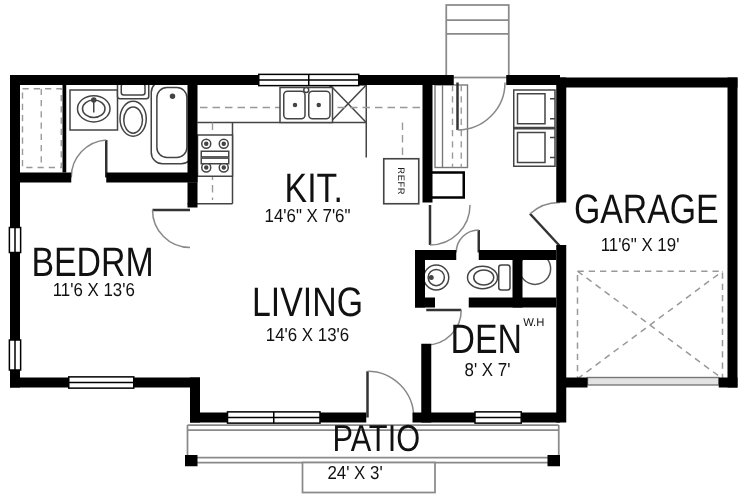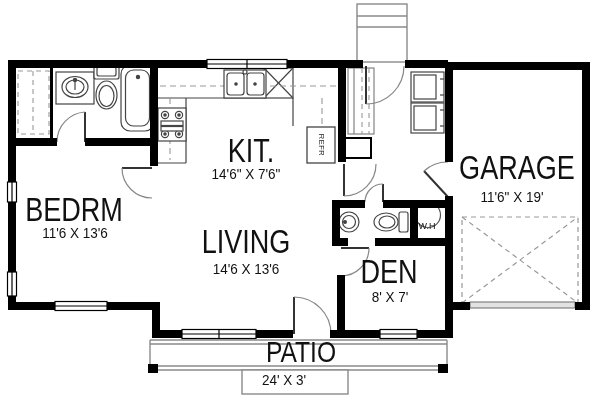--- a/index.html
+++ b/index.html
@@ -4,21 +4,21 @@
 <style>
   html,body{margin:0;padding:0;background:#fff;}
   #plan{position:relative;width:600px;height:402px;background:#fff;overflow:hidden;
         font-family:"Liberation Sans",sans-serif;color:#111;}
   #plan svg{position:absolute;left:0;top:0;}
   .lbl{position:absolute;white-space:nowrap;transform:translate(-50%,-50%) scaleX(.82);
        font-family:"Liberation Sans",sans-serif;color:#111;line-height:1;}
   .room{font-size:33px;letter-spacing:0px;}
   .dim{font-size:15px;transform:translate(-50%,-50%) scaleX(.9);}
   .patio-lbl{font-size:30px;}
-  .tiny{font-size:9px;transform:translate(-50%,-50%);}
+  .tiny{font-size:9px;transform:translate(-50%,-50%);margin-top:32px;}
   .refr{font-size:7.5px;writing-mode:vertical-rl;transform:translate(-50%,-50%);
         letter-spacing:.5px;color:#222;}
 </style>
 </head>
 <body>
 
 <div id="plan">
 
 <svg width="600" height="402" viewBox="0 0 600 402">
 

